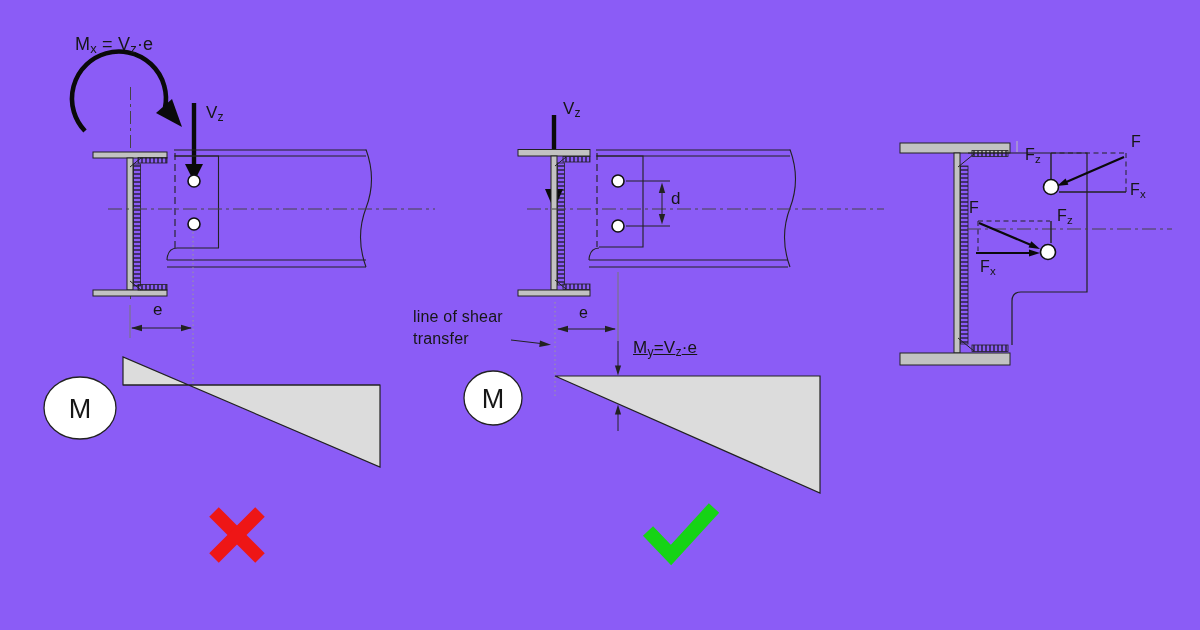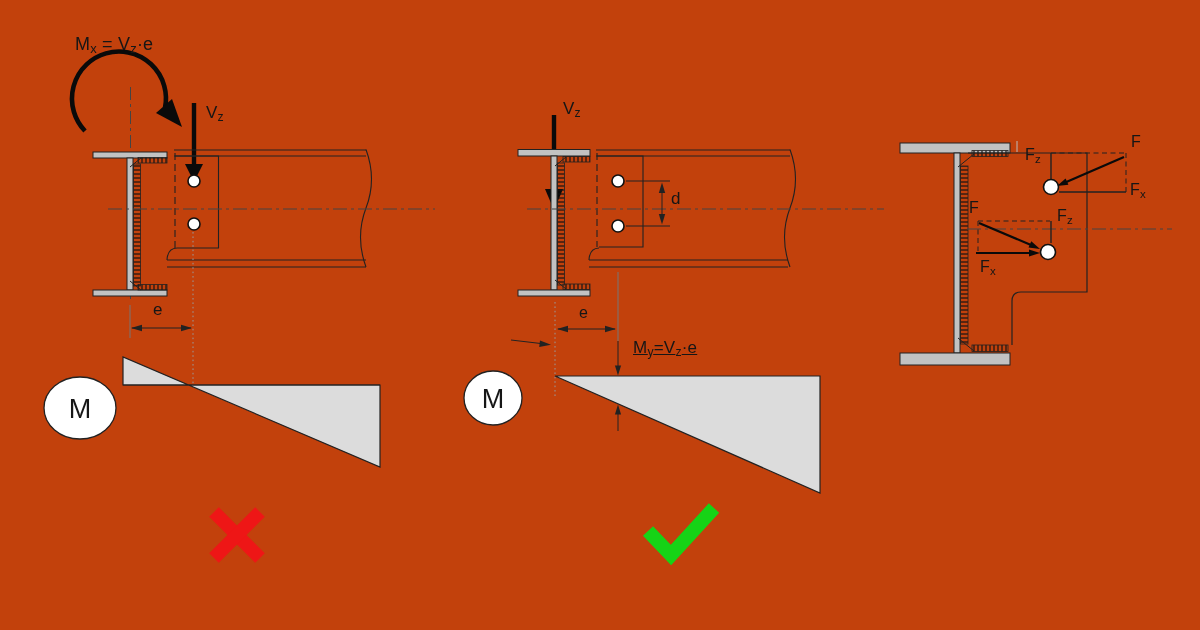--- a/index.html
+++ b/index.html
@@ -1,16 +1,16 @@
 <!DOCTYPE html>
 <html><head>
 <meta charset="utf-8">
 <style>
   html,body{margin:0;padding:0;background:#ffffff;}
-  #canvas{position:relative;width:1200px;height:630px;background:#c2410c;overflow:hidden;
+  #canvas{position:relative;width:1200px;height:630px;background:#8b5cf6;overflow:hidden;
           font-family:"Liberation Sans", sans-serif;color:#111;}
   #linework{position:absolute;left:0;top:0;}
   .lbl{position:absolute;white-space:nowrap;color:#161616;letter-spacing:0.2px;}
   .lbl .sub{font-size:0.72em;vertical-align:-0.22em;}
   .center-anchor{transform:translate(-50%,-50%);}
   .two-line{line-height:22px;}
 </style>
 </head>
 <body>
 
@@ -180,20 +180,24 @@
 <div class="lbl" style="left:153px;top:300px;font-size:17px;">e</div>
 
 <div class="lbl" style="left:579px;top:304px;font-size:16px;">e</div>
 
 <div class="lbl" style="left:671px;top:189px;font-size:17px;">d</div>
 
 <div class="lbl center-anchor" style="left:80px;top:409px;font-size:27px;">M</div>
 
 <div class="lbl center-anchor" style="left:493px;top:399px;font-size:27px;">M</div>
 
+<div class="lbl two-line" style="left:413px;top:306px;font-size:16px;">
+  <div>line of shear</div>
+  <div>transfer</div>
+</div>
 
 <div class="lbl" style="left:633px;top:338px;font-size:17px;text-decoration:underline;">
   <span>M</span><span class="sub">y</span><span>=V</span><span class="sub">z</span><span>·e</span>
 </div>
 
 <div class="lbl" style="left:1131px;top:133px;font-size:16px;">F</div>
 
 <div class="lbl" style="left:1025px;top:146px;font-size:16px;">
   <span>F</span><span class="sub">z</span>
 </div>

